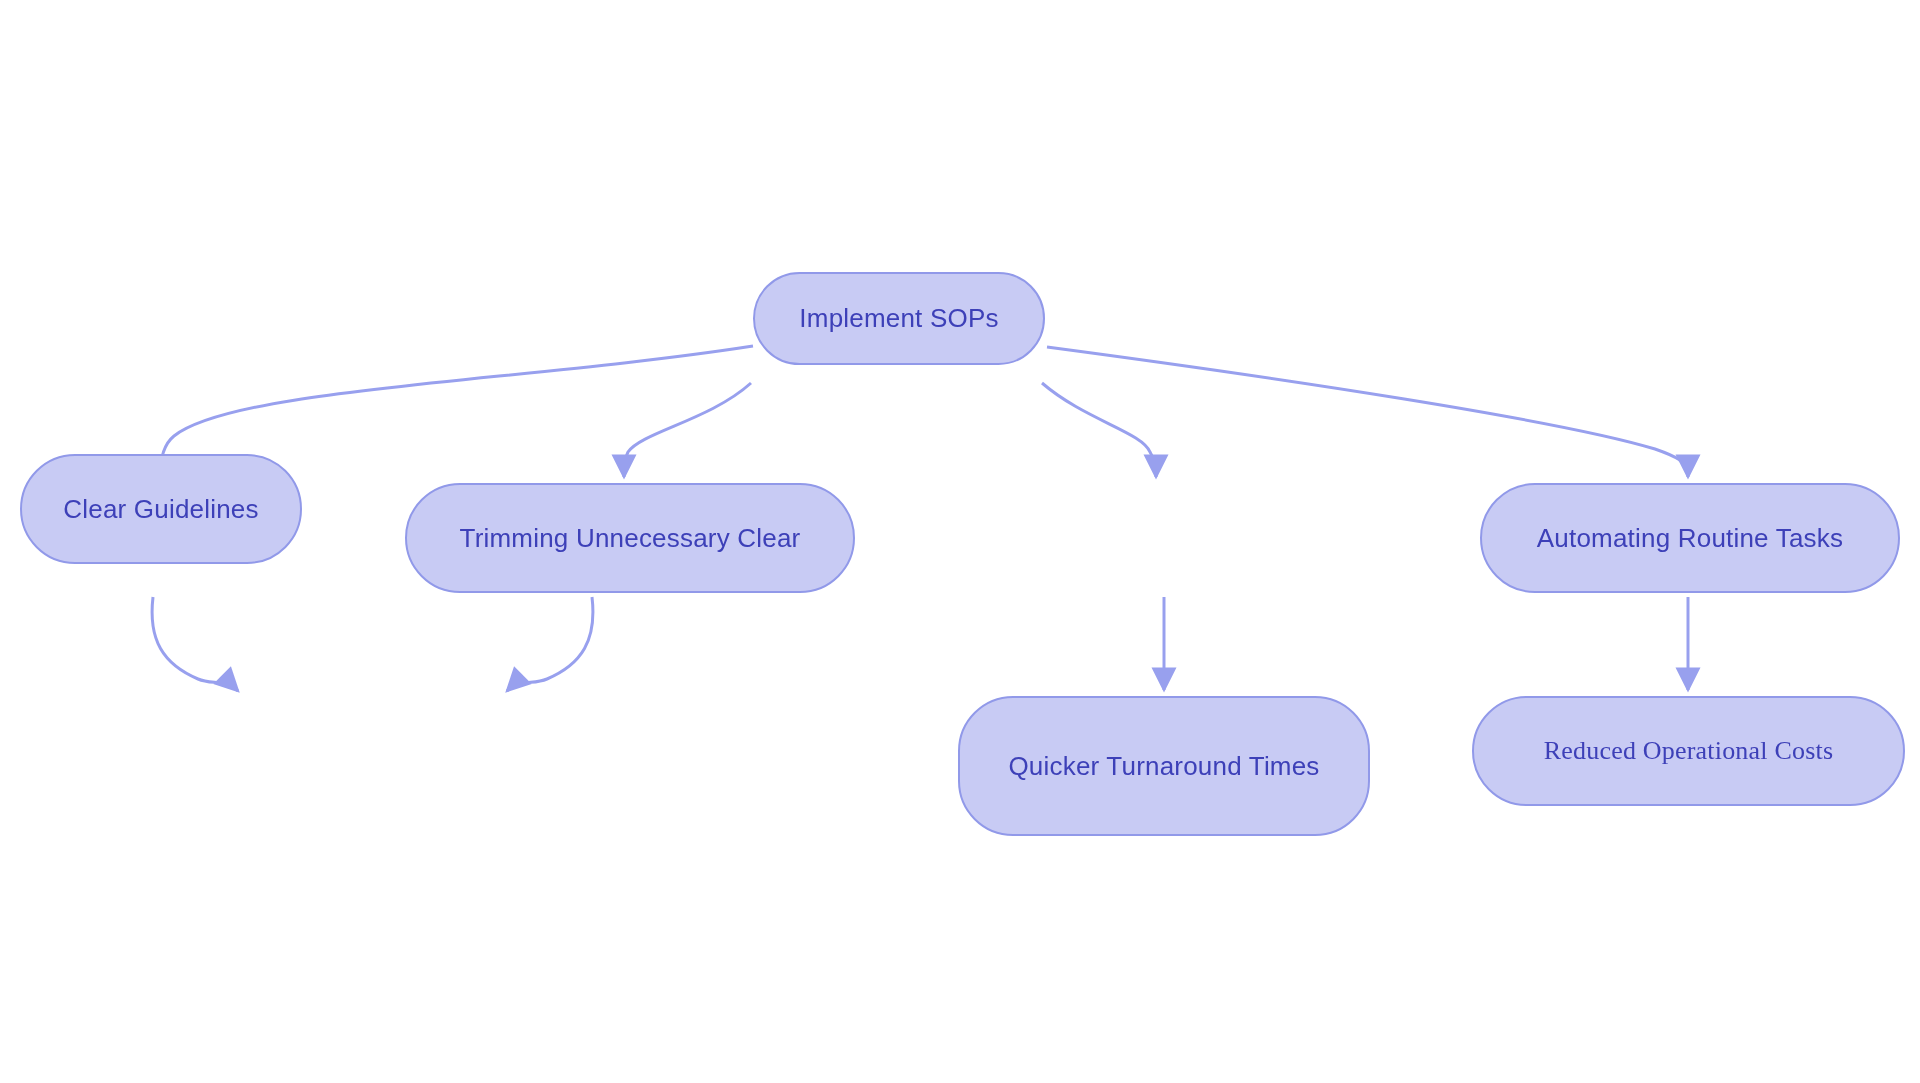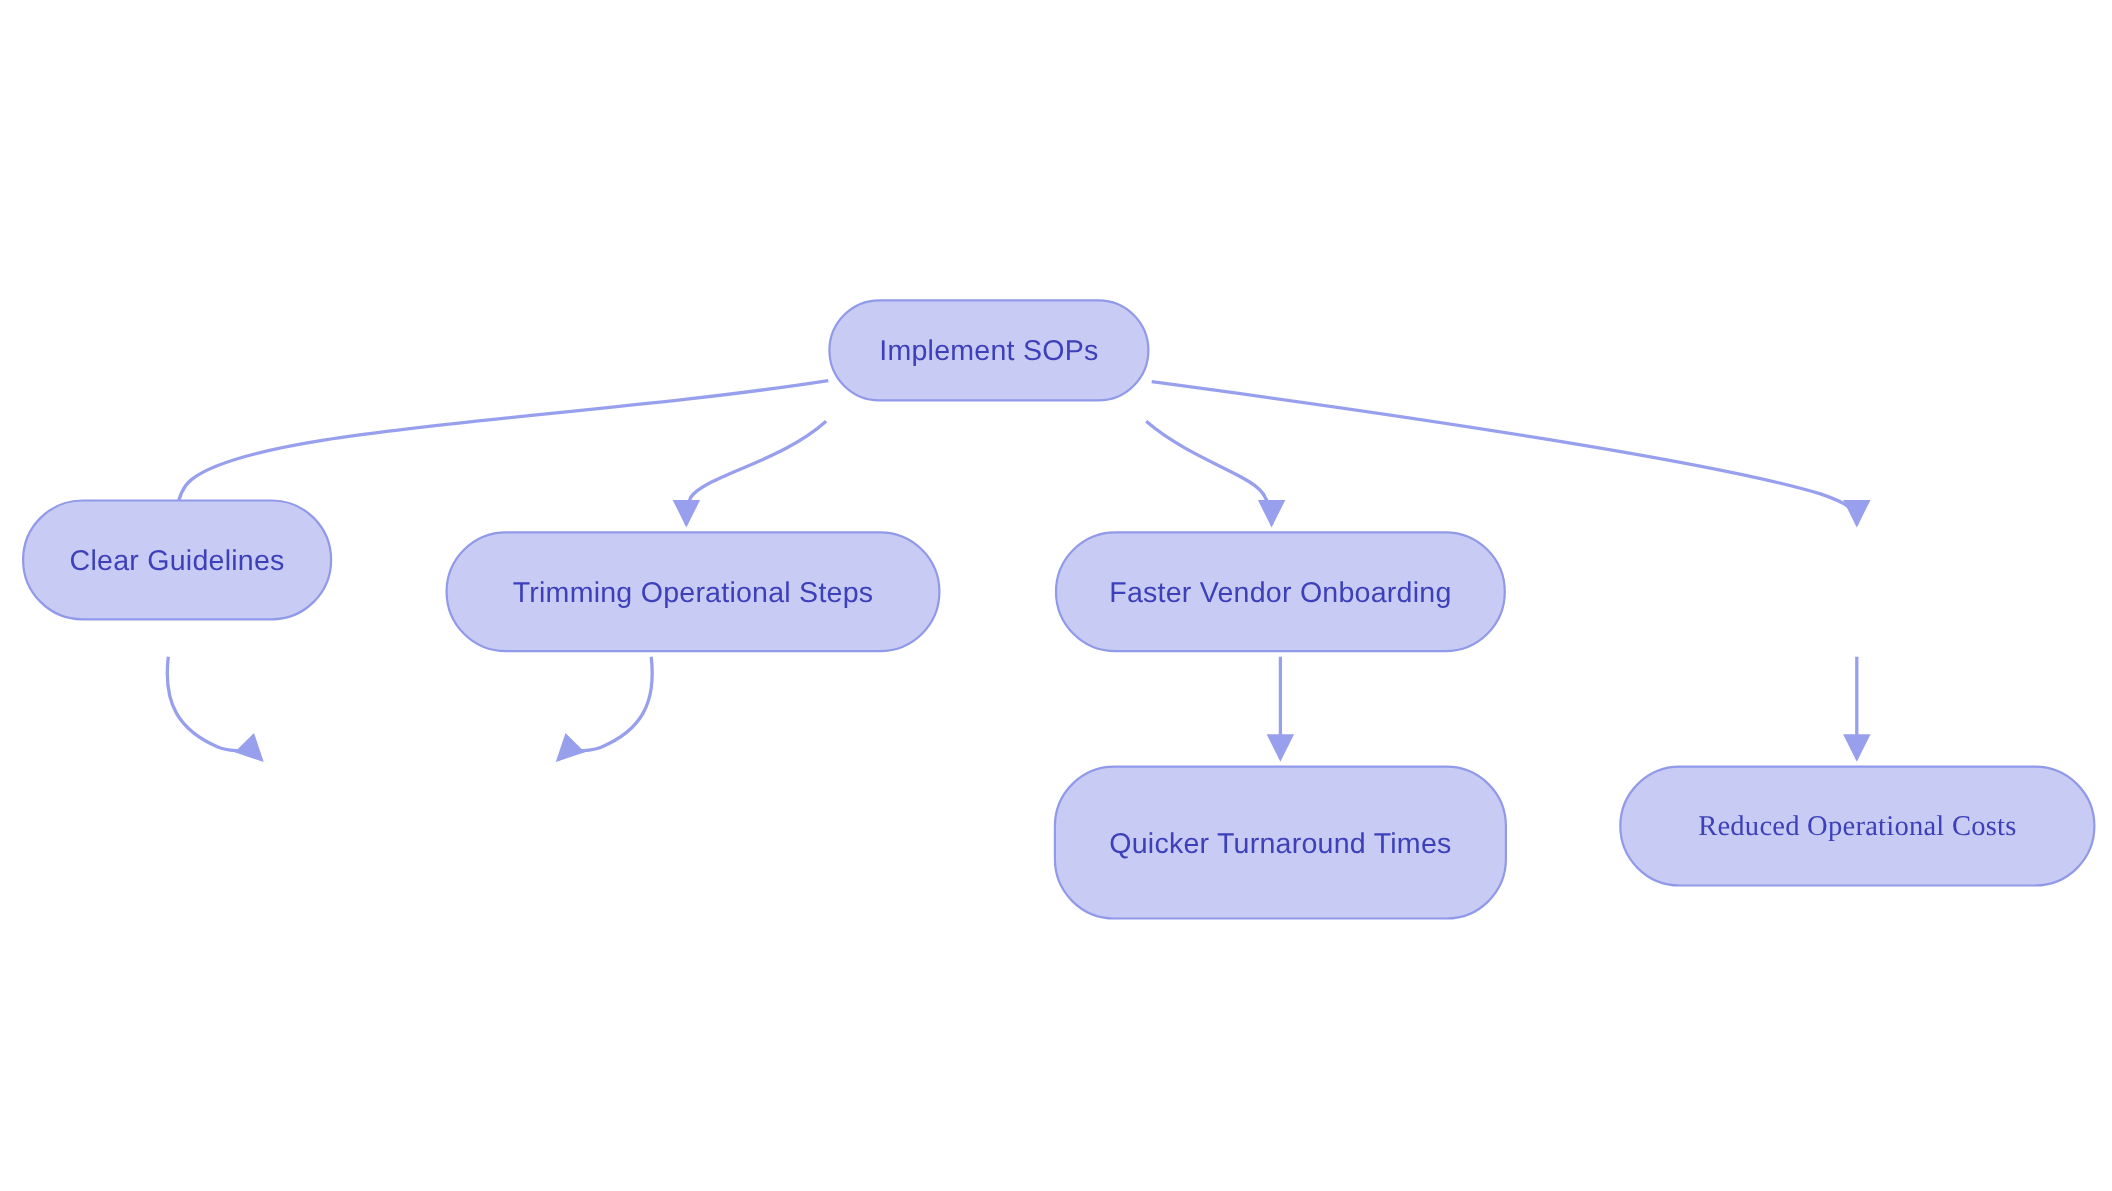--- a/index.html
+++ b/index.html
@@ -67,24 +67,24 @@
     <path class="edge" marker-end="url(#arrow)" d="M1688,597 L1688,690"></path>
   </svg>
 
   <div class="node" style="left: 753px; top: 272px; width: 292px; height: 93px;">
     <span class="label">Implement SOPs</span>
   </div>
   <div class="node" style="left: 20px; top: 454px; width: 282px; height: 110px;">
     <span class="label">Clear Guidelines</span>
   </div>
   <div class="node" style="left: 405px; top: 483px; width: 450px; height: 110px;">
-    <span class="label">Trimming Operational Steps</span>
+    <span class="label">Trimming Unnecessary Clear</span>
   </div>
-  <div class="node" style="left: 959px; top: 483px; width: 410px; height: 110px;">
-    <span class="label">Faster Vendor Onboarding</span>
+  <div class="node" style="left: 1480px; top: 483px; width: 420px; height: 110px;">
+    <span class="label">Automating Routine Tasks</span>
   </div>
   <div class="node" style="left: 958px; top: 696px; width: 412px; height: 140px;">
     <span class="label">Quicker Turnaround Times</span>
   </div>
   <div class="node" style="left: 1472px; top: 696px; width: 433px; height: 110px; font-family: Liberation Serif, serif;">
     <span class="label">Reduced Operational Costs</span>
   </div>
 
 </div>
 

